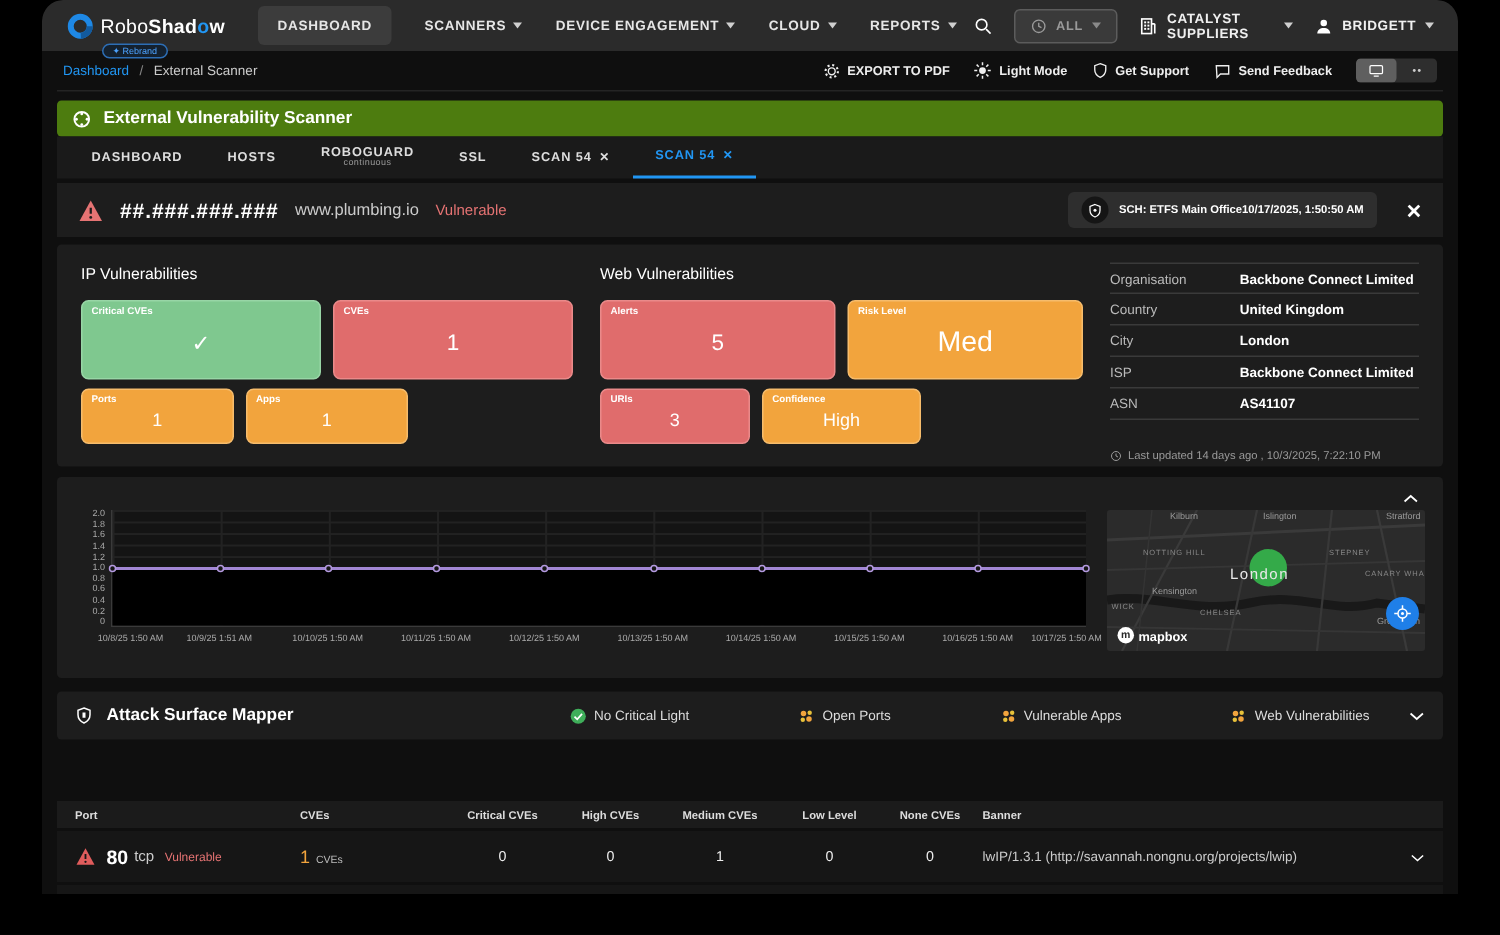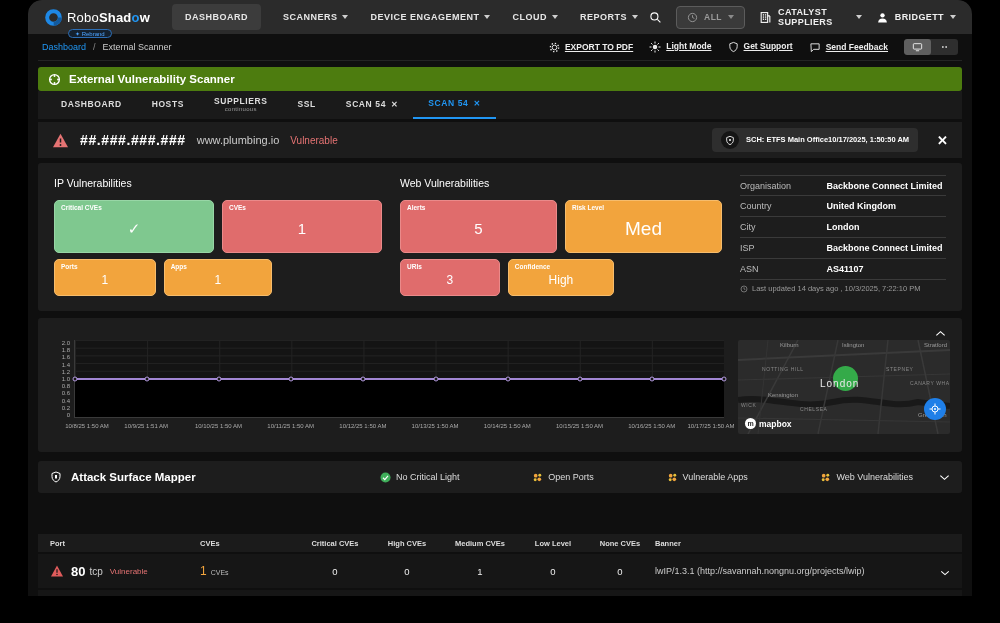--- a/index.html
+++ b/index.html
@@ -22,21 +22,21 @@
   .menu-btn { display:flex; align-items:center; gap:6px; color:#f0f0f0; font-size:9px; font-weight:700; letter-spacing:.4px; cursor:pointer; }
 
   
   .page { padding:0 10px; }
   .crumb-row { height:27px; display:flex; align-items:center; border-bottom:1px solid #242424; padding:0 4px; }
   .crumb { display:flex; align-items:center; gap:7px; font-size:9px; }
   .crumb-link { color:#2196f3; cursor:pointer; }
   .crumb-sep { color:#888; }
   .crumb-cur { color:#ccc; }
   .crumb-actions { margin-left:auto; display:flex; gap:16px; align-items:center; font-size:8.5px; font-weight:700; color:#eee; }
-  .crumb-action { display:flex; gap:5px; cursor:pointer; white-space:nowrap;text-decoration:underline; }
+  .crumb-action { display:flex; align-items:center; gap:5px; cursor:pointer; white-space:nowrap; }
   .seg { display:flex; background:#2e2e2e; border-radius:3px; overflow:hidden; }
   .seg-btn { padding:3px 8px; display:flex; align-items:center; cursor:pointer; }
   .seg-btn.active { background:#5f5f5f; border-radius:3px; }
 
   .titlebar { margin-top:6px; height:24px; background:#4d7c0f; border-radius:3px; display:flex; align-items:center; gap:8px; padding:0 10px; font-size:11.5px; font-weight:700; color:#fff; }
 
   .tabbar { height:28px; background:#1a1a1a; display:flex; padding:0 8px; }
   .tab { display:flex; flex-direction:column; align-items:center; justify-content:center; padding:0 15px; font-size:8.5px; font-weight:700; letter-spacing:.6px; color:#ddd; cursor:pointer; line-height:1.1; }
   .tab .sub { font-size:6px; font-weight:400; color:#9a9a9a; letter-spacing:.3px; }
   .tab .tab-close { margin-left:5px; font-size:8px; }
@@ -70,21 +70,21 @@
   .cred { background:#e06c6c; border:1px solid #ea8a8a; }
   .corange { background:#f2a43d; border:1px solid #f6bc6c; }
   .w30 { width:31%; } .w32 { width:33%; }
   .checkmark { font-size:19px; font-weight:700; }
 
   .details-col { flex:1; font-size:9px; padding-top:2px; }
   .drow { display:flex; align-items:center; border-bottom:1px solid #3a3a3a; height:21px; }
   .drow:first-child { border-top:1px solid #3a3a3a; }
   .dlabel { width:42%; color:#bbb; }
   .dval { width:58%; color:#fff; font-weight:700; }
-  .updated { display:flex; gap:4px; align-items:flex-end; color:#9a9a9a; font-size:7.5px; margin-top:4px; }
+  .updated { display:flex; gap:4px; align-items:flex-end; color:#9a9a9a; font-size:7.5px; margin-top:19px; }
 
   
   .chart-panel { margin-top:7px; background:#1d1d1d; border-radius:3px; padding:4px 12px 6px; height:134px; position:relative; }
   .chev-top { position:absolute; top:5px; right:16px; cursor:pointer; }
   .chart-flex { display:flex; gap:14px; margin-top:18px; }
   .chart-wrap { flex:1; }
   .chart-body { display:flex; }
   .yaxis { width:24px; display:flex; flex-direction:column; justify-content:space-between; align-items:flex-end; font-size:6px; color:#aaa; height:78px; padding-right:4px; }
   .plot { flex:1; height:78px; position:relative; border-left:1px solid #3a3a3a; border-bottom:1px solid #3a3a3a;
           background-color:#141414;
@@ -299,21 +299,21 @@
     </div>
 
     <div class="tabbar">
       <div class="tab">
           <span>DASHBOARD</span>
         </div>
       <div class="tab">
           <span>HOSTS</span>
         </div>
       <div class="tab">
-          <span>SUPPLIERS</span>
+          <span>ROBOGUARD</span>
           <span class="sub">continuous</span>
         </div>
       <div class="tab">
           <span>SSL</span>
         </div>
       <div class="tab">
           <span class="tab-inner">
             <span>SCAN 54</span>
             <span class="tab-close">✕</span>
           </span>

